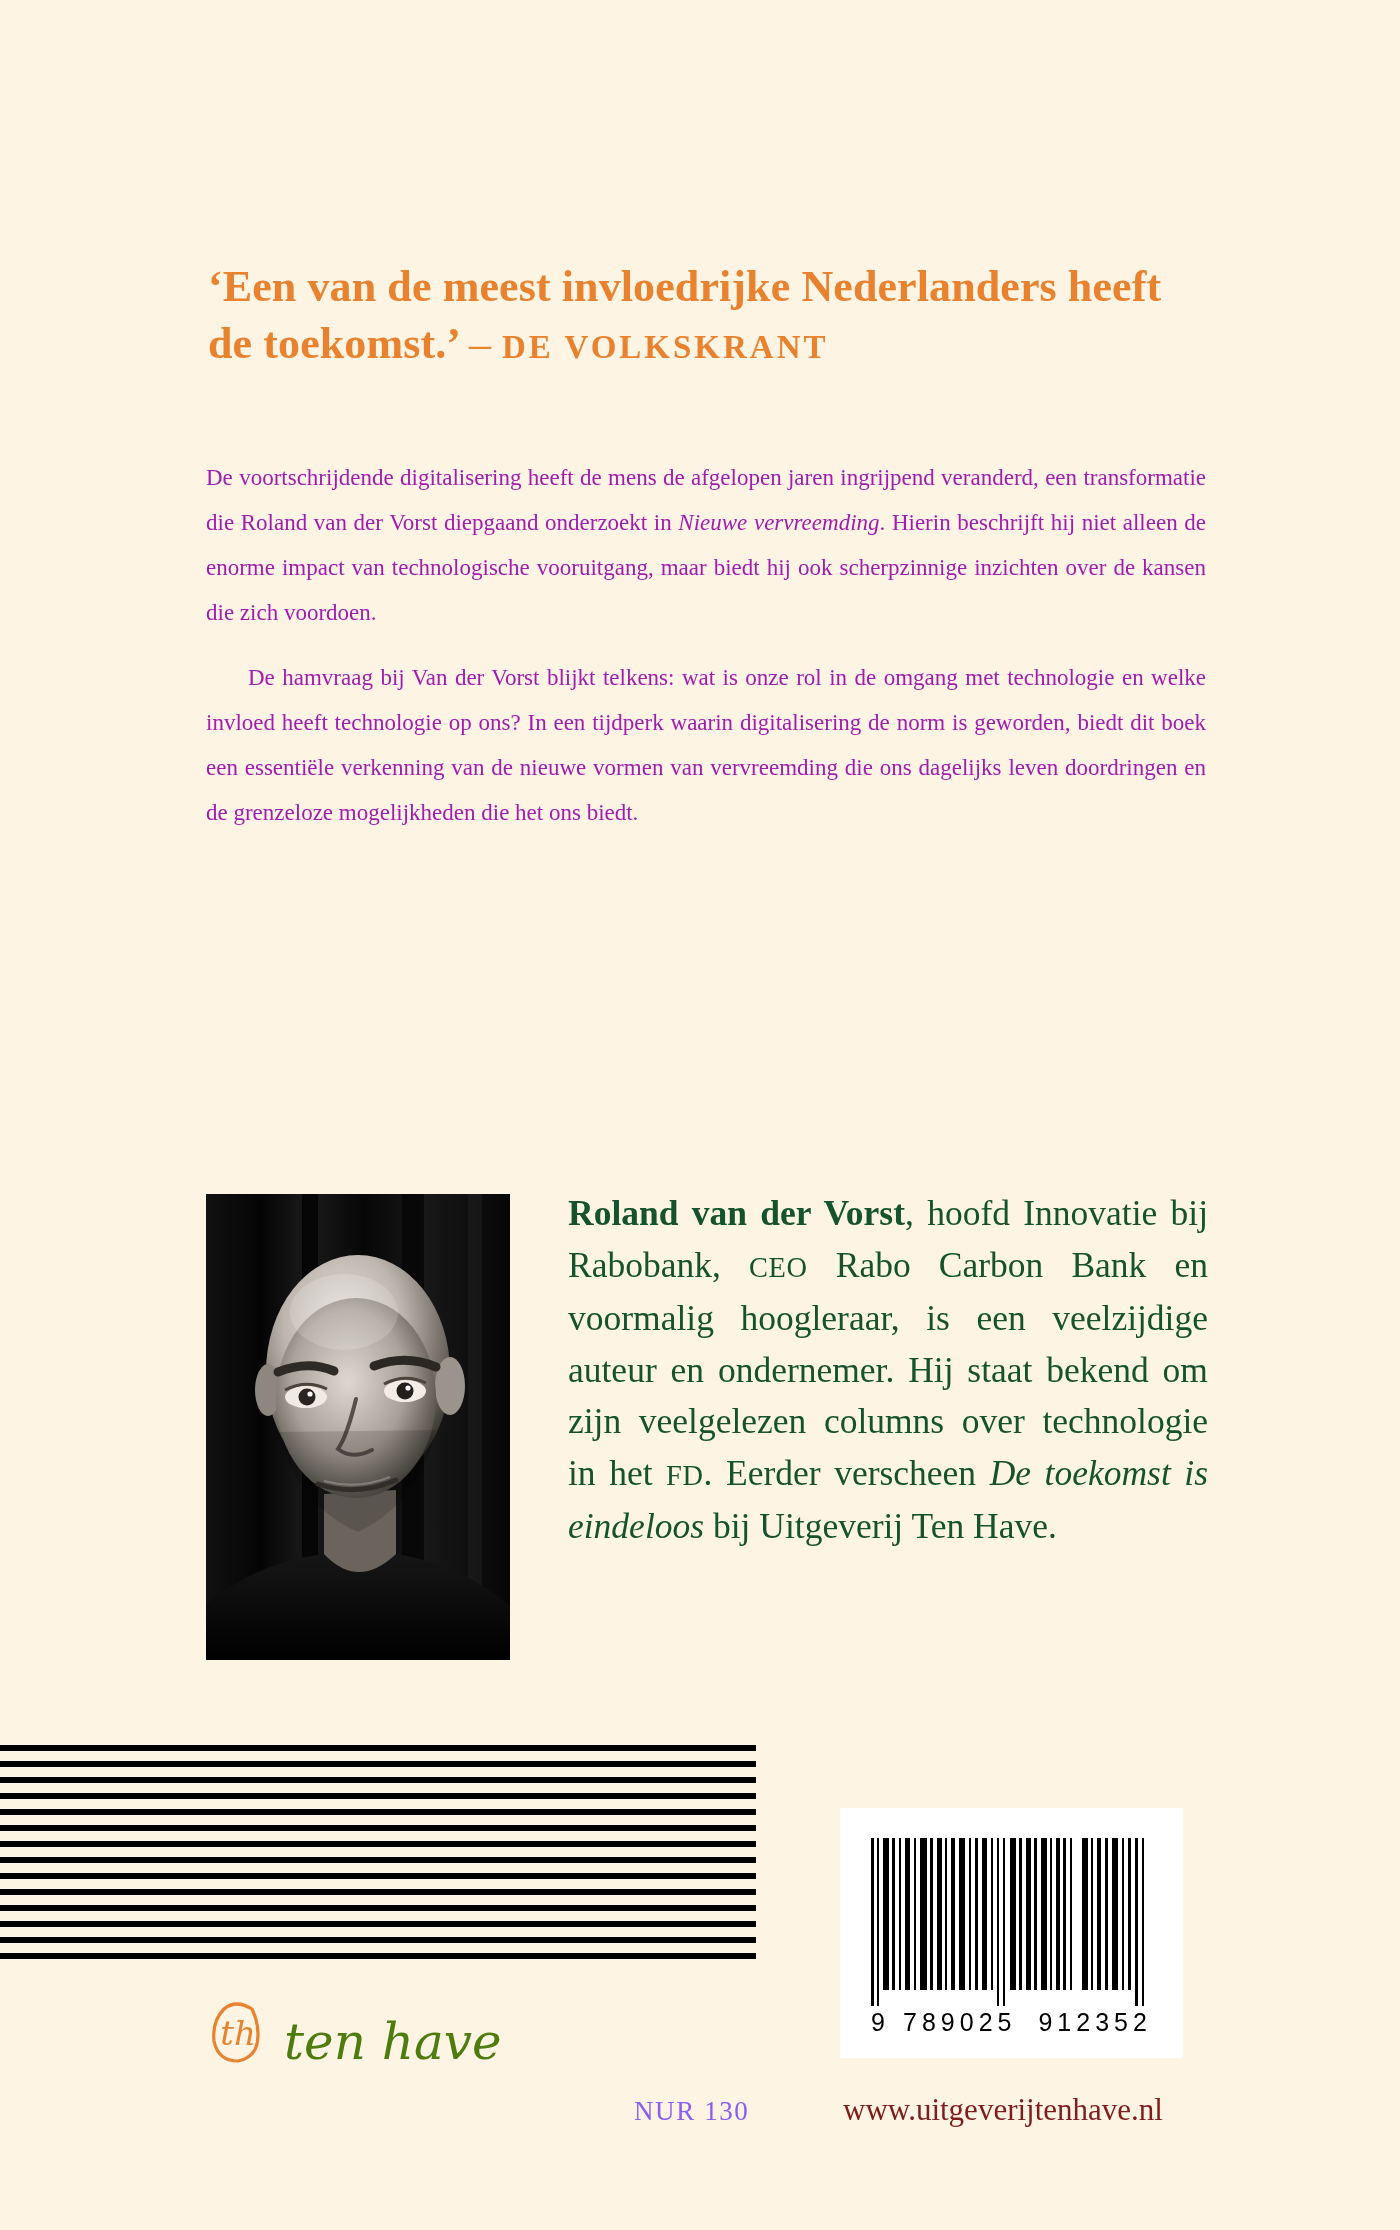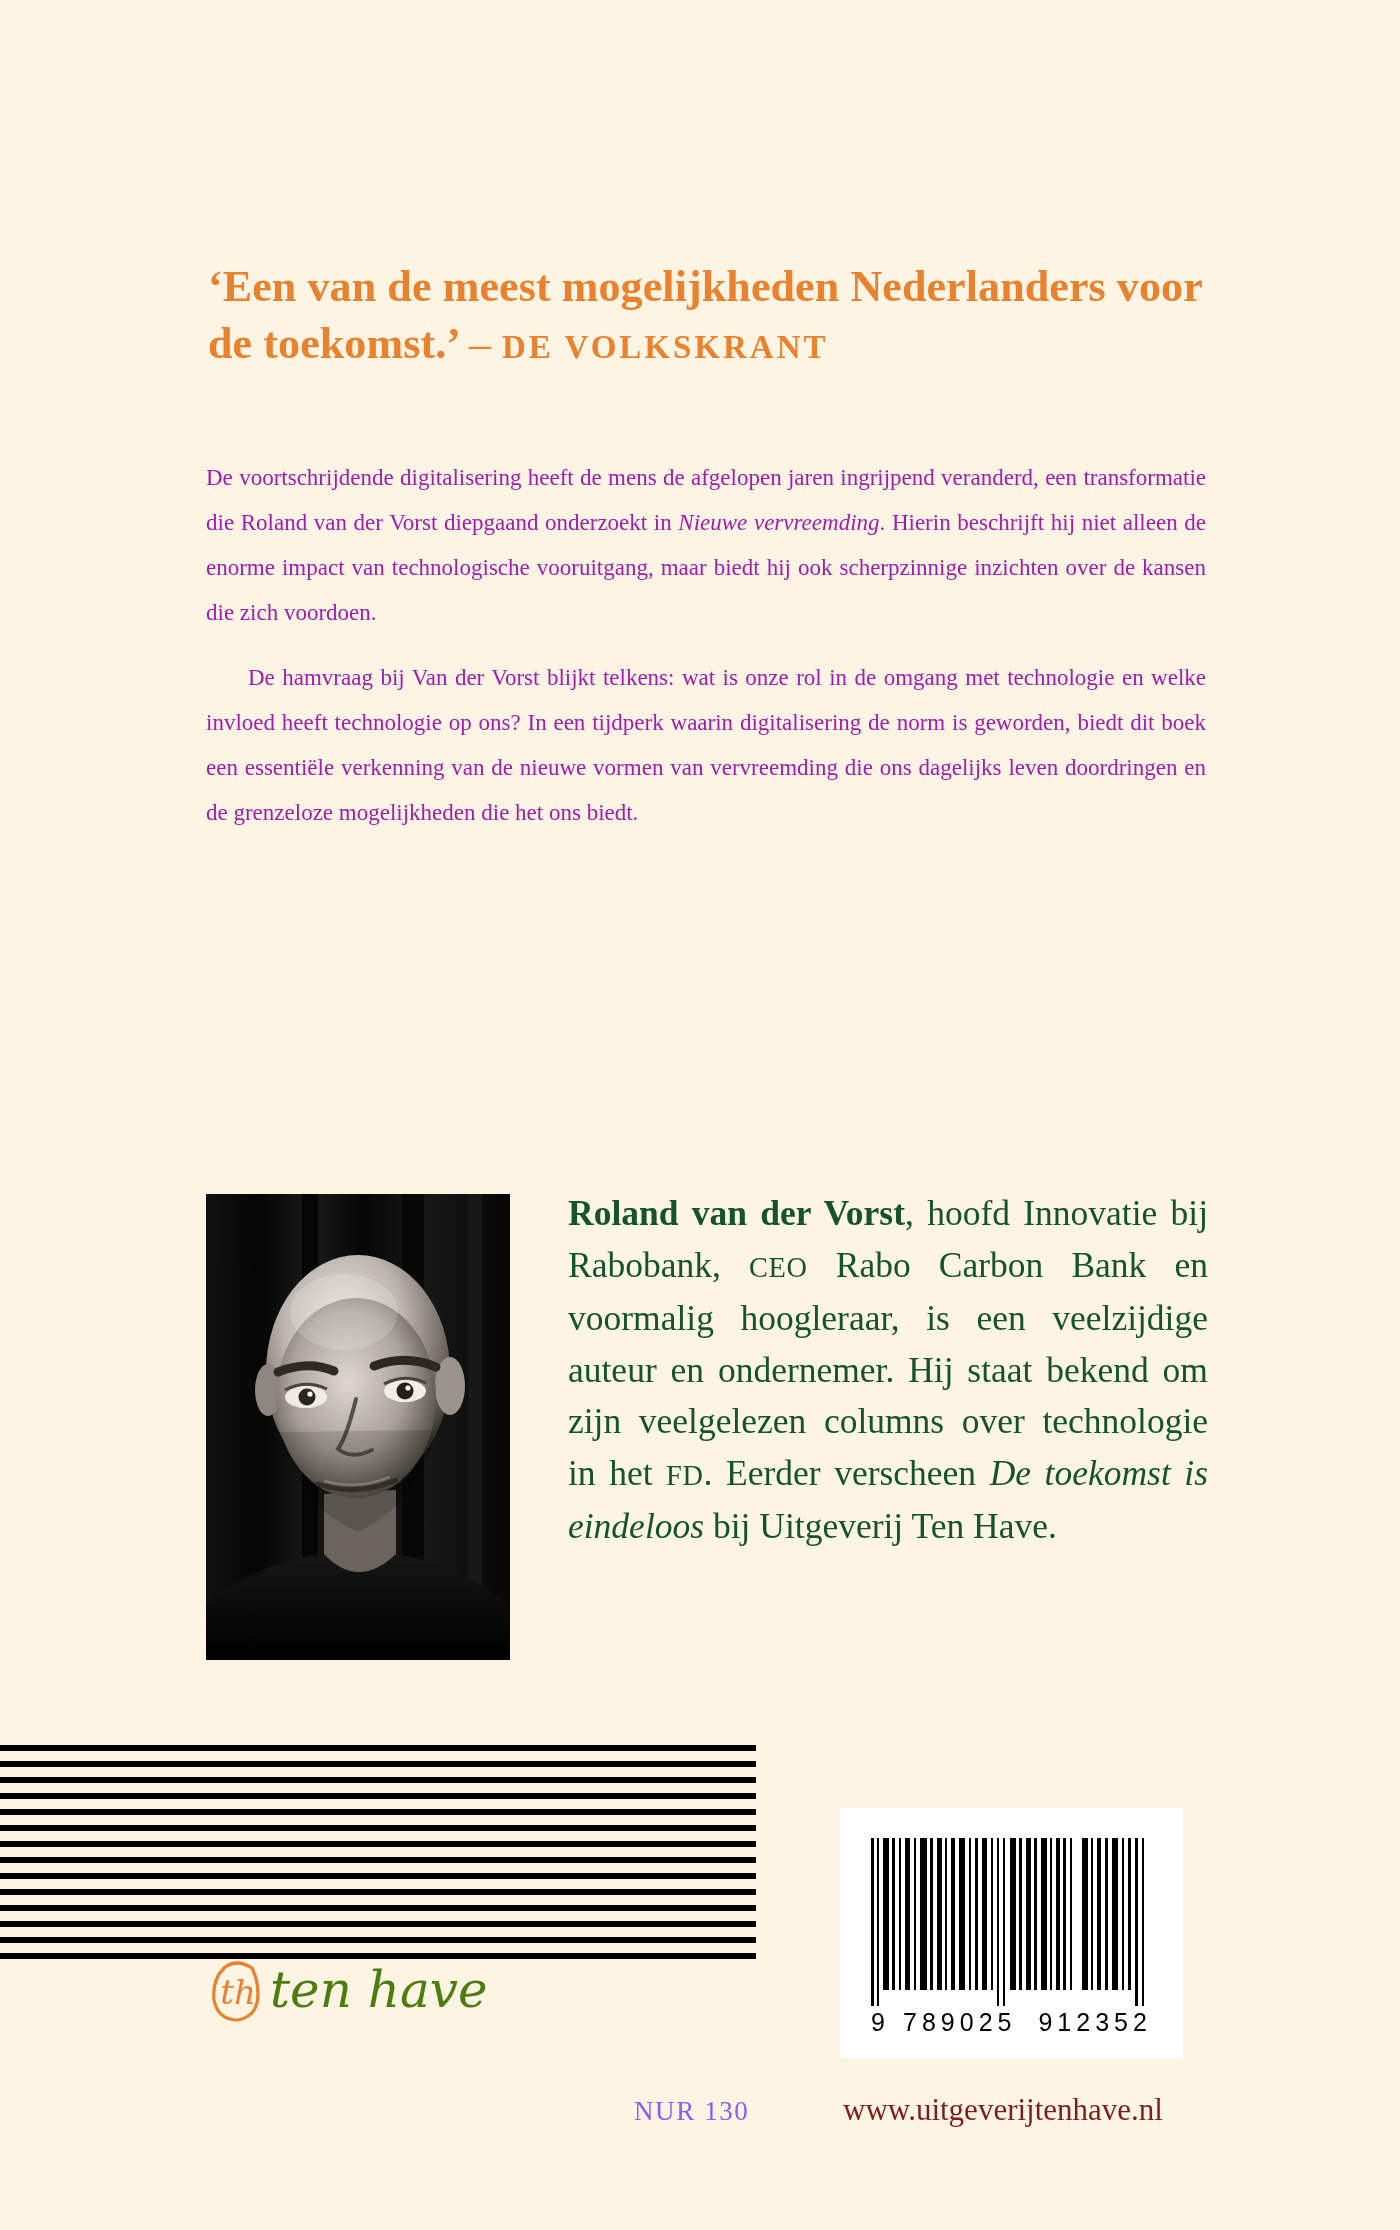--- a/index.html
+++ b/index.html
@@ -138,23 +138,24 @@
     letter-spacing: 2px;
   }
   .barcode-digits .lead { margin-right: 16px; }
   .barcode-digits .grp { letter-spacing: 5px; }
   .barcode-digits .grp2 { letter-spacing: 5px; margin-left: 22px; }
 
   
   .logo {
     position: absolute;
     left: 208px;
-    top: 1954px;
+    top: 1995px;
     display: flex;
-    align-items: center;
+    align-items: flex-end;
+    gap: 14px;
     color: #e8822e;
   }
   .logo-mark { width: 62px; height: 72px; }
   .logo-word {
     font-size: 50px;
     font-style: italic;
     font-family: "DejaVu Serif", "Liberation Serif", serif;
     color: #4d7c0f;
     line-height: 1;
   }
@@ -174,21 +175,21 @@
     color: #7f1d1d;
     font-size: 31px;
   }
 </style>
 </head>
 <body>
 
 <div class="page">
 
   <div class="quote">
-    <span>‘Een van de meest mogelijkheden Nederlanders voor</span><br>
+    <span>‘Een van de meest invloedrijke Nederlanders heeft</span><br>
     <span>de toekomst.’</span>
     <span class="dash">–</span>
     <span class="src">de volkskrant</span>
   </div>
 
   <div class="body-copy">
     <p><span>De voortschrijdende digitalisering heeft de mens de afgelopen jaren ingrijpend veranderd, een transformatie die Roland van der Vorst diepgaand onderzoekt in </span><i>Nieuwe vervreemding</i><span>. Hierin beschrijft hij niet alleen de enorme impact van technologische vooruitgang, maar biedt hij ook scherpzinnige inzichten over de kansen die zich voordoen.</span></p>
     <p class="indent">De hamvraag bij Van der Vorst blijkt telkens: wat is onze rol in de omgang met technologie en welke invloed heeft technologie op ons? In een tijdperk waarin digitalisering de norm is geworden, biedt dit boek een essentiële verkenning van de nieuwe vormen van vervreemding die ons dagelijks leven doordringen en de grenzeloze mogelijkheden die het ons biedt.</p>
   </div>
 

